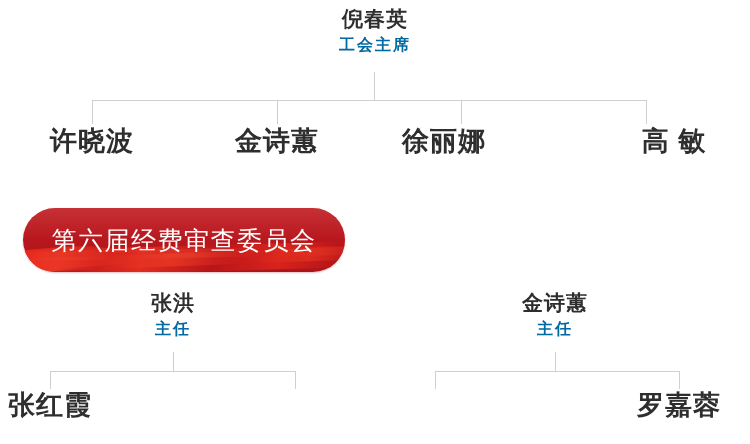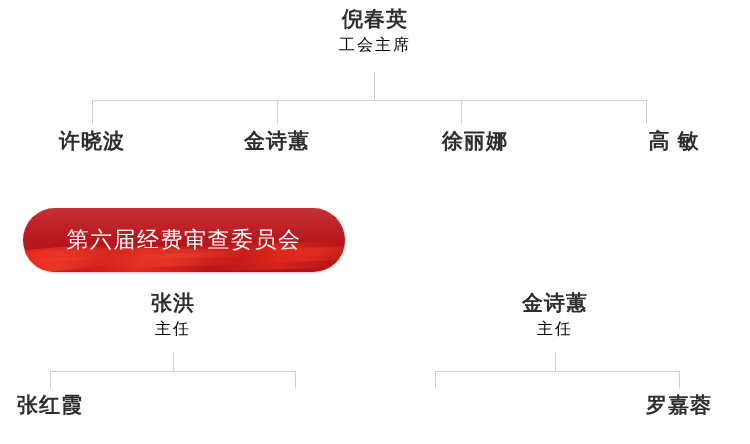--- a/index.html
+++ b/index.html
@@ -27,28 +27,28 @@
   }
   .node .name {
     font-size: 21px;
     font-weight: bold;
     color: #2e2e2e;
     line-height: 26px;
     letter-spacing: 1px;
   }
   .node .title {
     font-size: 16px;
-    font-weight: normal;
-    color: #000000;
+    font-weight: bold;
+    color: #0369a1;
     line-height: 22px;
     letter-spacing: 2px;
     margin-top: 2px;
   }
   .node.leaf .name {
-    font-size: 21px;
+    font-size: 27px;
   }
 
   
   .line-v {
     position: absolute;
     width: 1px;
     background: #cfcfcf;
   }
   .line-h {
     position: absolute;
@@ -66,21 +66,21 @@
     box-shadow: 0 1px 2px rgba(120, 10, 14, 0.25);
   }
   .pill .pill-label {
     position: relative;
     z-index: 5;
     display: flex;
     align-items: center;
     justify-content: center;
     height: 100%;
     color: #ffffff;
-    font-size: 22px;
+    font-size: 25px;
     letter-spacing: 1.5px;
     white-space: nowrap;
   }
   
   .ribbon {
     position: absolute;
     left: -6%;
     width: 112%;
     pointer-events: none;
   }
@@ -173,21 +173,21 @@
   <div class="line-v" style="left:277px; top:100px; height:24px;"></div>
   <div class="line-v" style="left:461px; top:100px; height:24px;"></div>
   <div class="line-v" style="left:646px; top:100px; height:24px;"></div>
 
   <div class="node leaf" style="left:12px; top:128px; width:160px;">
     <div class="name">许晓波</div>
   </div>
   <div class="node leaf" style="left:197px; top:128px; width:160px;">
     <div class="name">金诗蕙</div>
   </div>
-  <div class="node leaf" style="left:395px; top:128px; width:160px;">
+  <div class="node leaf" style="left:364px; top:128px; width:160px;">
     <div class="name">徐丽娜</div>
   </div>
   <div class="node leaf" style="left:594px; top:128px; width:160px;">
     <div class="name">高 敏</div>
   </div>
 
   <div class="pill" style="left:23px; top:208px; width:322px;">
     <div class="gloss"></div>
     <div class="ribbon r1"></div>
     <div class="ribbon r2"></div>

